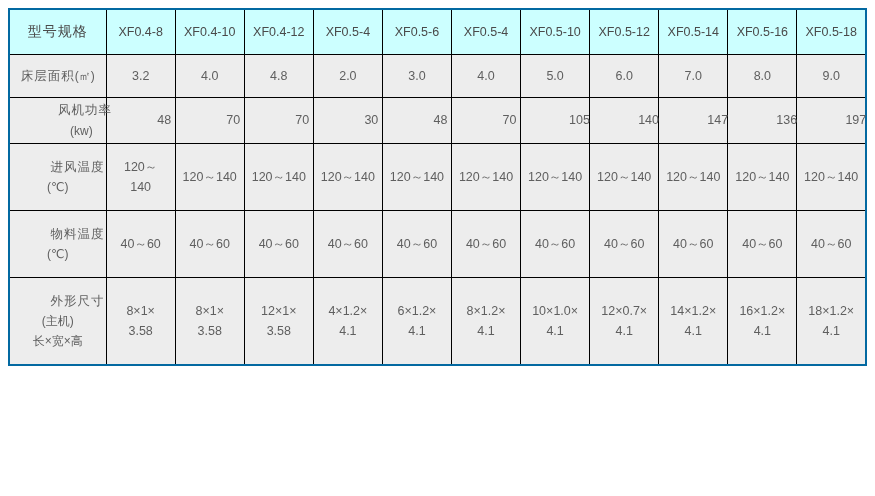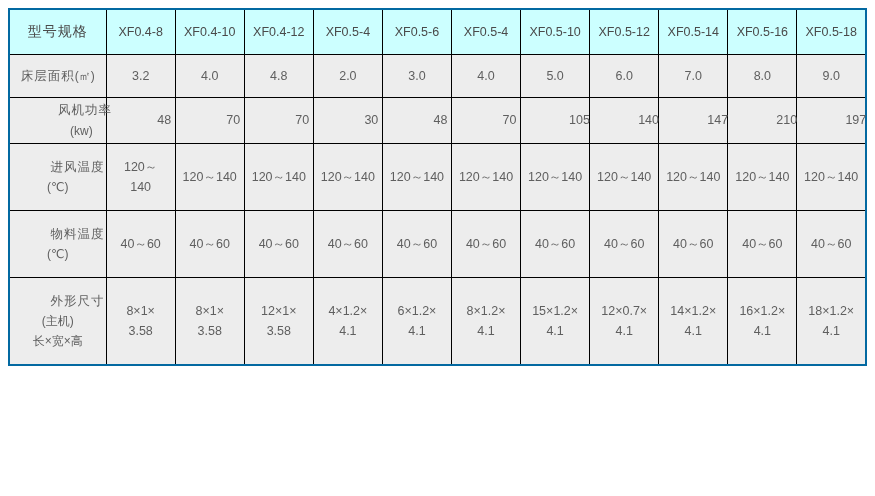--- a/index.html
+++ b/index.html
@@ -130,21 +130,21 @@
           <td class="row-label inline-unit"><span class="lbl-main">风机功率</span><span class="lbl-unit">(kw)</span></td>
           <td>48</td>
           <td>70</td>
           <td>70</td>
           <td>30</td>
           <td>48</td>
           <td>70</td>
           <td>105</td>
           <td>140</td>
           <td>147</td>
-          <td>210</td>
+          <td>136</td>
           <td>197</td>
         </tr>
         <tr class="r-inlet">
           <td class="row-label">
             <span class="lbl-main">进风温度</span>
             <span class="lbl-unit">(℃)</span>
           </td>
           <td>
             <span class="cell-line">120～</span>
             <span class="cell-line">140</span>
@@ -201,21 +201,21 @@
           </td>
           <td>
             <span class="cell-line">6×1.2×</span>
             <span class="cell-line">4.1</span>
           </td>
           <td>
             <span class="cell-line">8×1.2×</span>
             <span class="cell-line">4.1</span>
           </td>
           <td>
-            <span class="cell-line">15×1.2×</span>
+            <span class="cell-line">10×1.0×</span>
             <span class="cell-line">4.1</span>
           </td>
           <td>
             <span class="cell-line">12×0.7×</span>
             <span class="cell-line">4.1</span>
           </td>
           <td>
             <span class="cell-line">14×1.2×</span>
             <span class="cell-line">4.1</span>
           </td>

